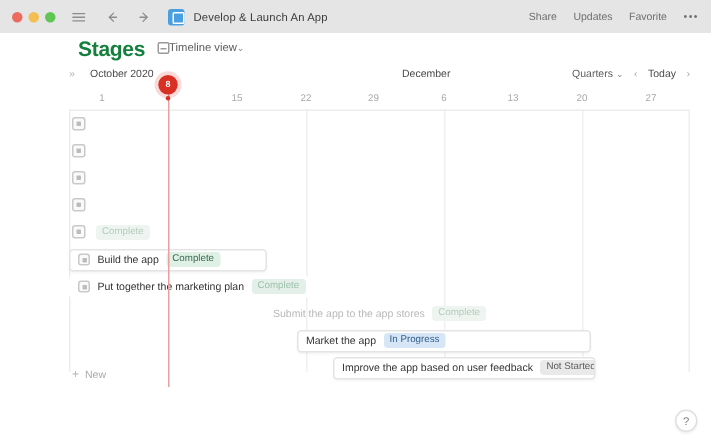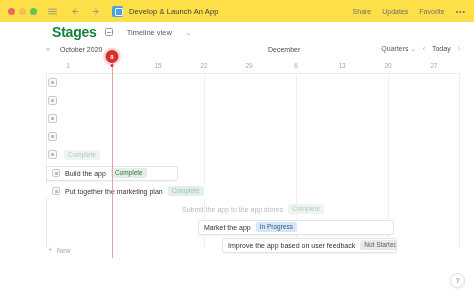--- a/index.html
+++ b/index.html
@@ -7,21 +7,21 @@
     width:474px; height:296px;
     background:#ffffff;
     font-family:"Liberation Sans", sans-serif;
     overflow:hidden;
   }
   .app { position:relative; width:474px; height:296px; background:#fff; }
 
   
   .topbar {
     position:absolute; left:0; top:0; width:474px; height:22px;
-    display:flex; align-items:center; background:#fde047;
+    display:flex; align-items:center; background:#e5e5e5;
   }
   .traffic { display:flex; align-items:center; gap:4px; margin-left:8px; }
   .dot { width:7px; height:7px; border-radius:50%; }
   .dot.red    { background:#ec6a5f; }
   .dot.yellow { background:#f4bf50; }
   .dot.green  { background:#61c554; }
 
   .chrome-icon {
     margin-left:9px; color:#8d8d8d; display:flex; align-items:center;
     justify-content:center; width:13px; height:13px;
@@ -45,21 +45,21 @@
   }
   .topbar-right span { font-size:7px; color:#6f6f6f; white-space:nowrap; }
   .ellipsis-btn { letter-spacing:1px; font-size:8px; color:#6f6f6f; }
 
   
   .heading {
     position:absolute; left:52px; top:24px; display:flex; align-items:baseline; gap:8px;
   }
   .page-title { font-size:14px; font-weight:700; color:#15803d; letter-spacing:-.2px; }
   .view-chip {
-    display:flex; align-items:center; gap:14px; font-size:7.5px; color:#5a5a5a;
+    display:flex; align-items:flex-end; gap:0; font-size:7.5px; color:#5a5a5a;
     position:relative; top:-1px;
   }
   .view-sq {
     width:8px; height:8px; border:1px solid #9a9a9a; border-radius:1.5px;
     position:relative; flex:none;
   }
   .view-sq::after {
     content:""; position:absolute; left:1.5px; top:3px; width:3.5px; height:1px; background:#9a9a9a;
   }
   .caret { font-size:6px; color:#8a8a8a; }

